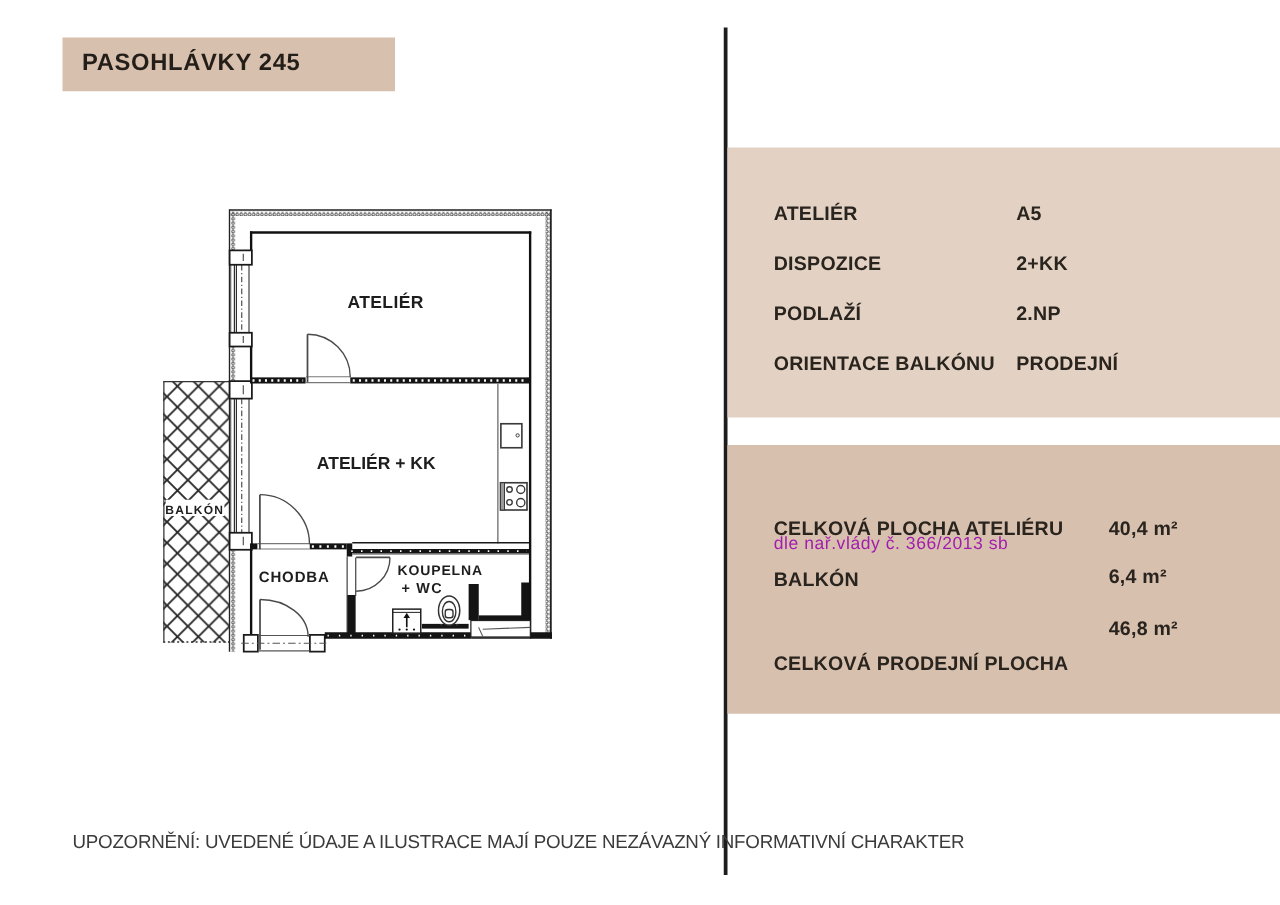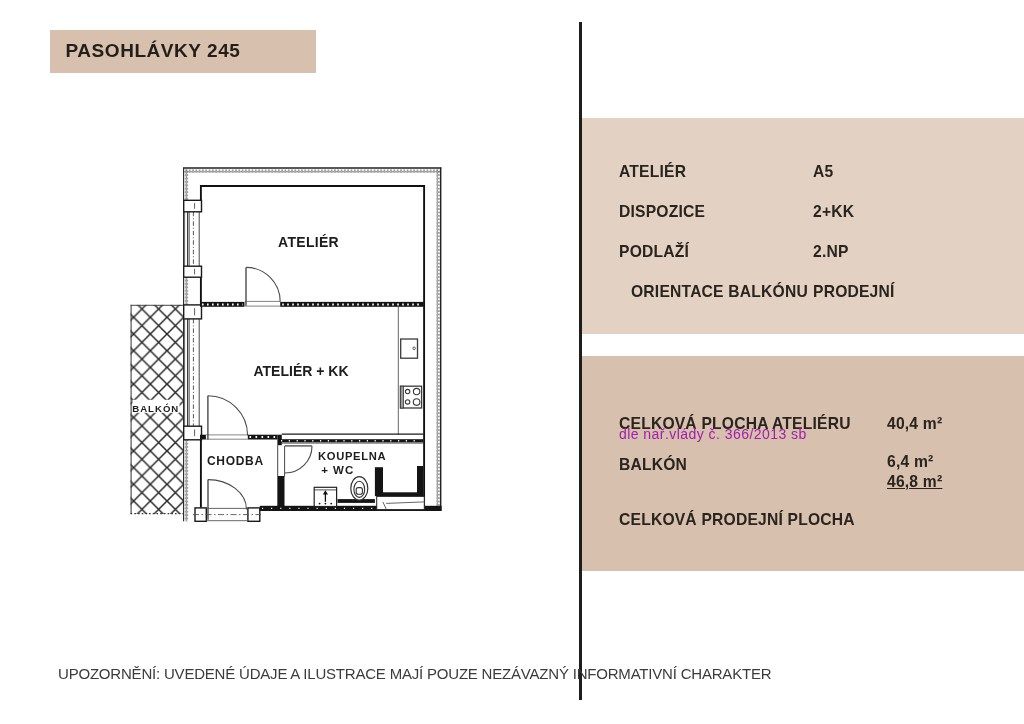--- a/index.html
+++ b/index.html
@@ -25,39 +25,39 @@
 <div class="abs lbl" style="left:813px;top:163.5px;">A5</div>
 
 <div class="abs lbl" style="left:619px;top:203.5px;">DISPOZICE</div>
 
 <div class="abs lbl" style="left:813px;top:203.5px;">2+KK</div>
 
 <div class="abs lbl" style="left:619px;top:243.5px;">PODLAŽÍ</div>
 
 <div class="abs lbl" style="left:813px;top:243.5px;">2.NP</div>
 
-<div class="abs lbl" style="left:619px;top:283.5px;margin-left:12px;">ORIENTACE BALKÓNU</div>
+<div class="abs lbl" style="left:619px;top:283.5px;">ORIENTACE BALKÓNU</div>
 
 <div class="abs lbl" style="left:813px;top:283.5px;">PRODEJNÍ</div>
 
 <div class="abs beige" style="left:582px;top:356px;width:442px;height:215px;"></div>
 
 <div class="abs lbl" style="left:619px;top:416px;">CELKOVÁ PLOCHA ATELIÉRU</div>
 
 <div class="abs lbl" style="left:887px;top:416px;">40,4 m²</div>
 
 <div class="abs" style="left:619px;top:427.6px;font-size:14px;color:#a21caf;letter-spacing:0.45px;line-height:13px;">dle nař.vlády č. 366/2013 sb</div>
 
 <div class="abs lbl" style="left:619px;top:456.5px;">BALKÓN</div>
 
 <div class="abs lbl" style="left:887px;top:454px;">6,4 m²</div>
 
-<div class="abs lbl" style="left:619px;top:512px;">CELKOVÁ PRODEJNÍ PLOCHA</div>
-
-<div class="abs lbl" style="left:887px;top:474px;text-decoration:underline;">46,8 m²</div>
+<div class="abs lbl" style="left:619px;top:524px;">CELKOVÁ PRODEJNÍ PLOCHA</div>
+
+<div class="abs lbl" style="left:887px;top:496px;">46,8 m²</div>
 
 <div class="abs" style="left:58px;top:667.5px;font-size:15px;letter-spacing:-0.2px;color:#3b3b3b;line-height:12px;">UPOZORNĚNÍ: UVEDENÉ ÚDAJE A ILUSTRACE MAJÍ POUZE NEZÁVAZNÝ INFORMATIVNÍ CHARAKTER</div>
 
 <svg class="abs" style="left:0;top:0;" width="1024" height="724" viewBox="0 0 1024 724">
   <defs>
     <pattern id="beads" width="3.3" height="3.4" patternUnits="userSpaceOnUse">
       <circle cx="1.65" cy="1.7" r="1.1" fill="#ffffff" stroke="#4a4a4a" stroke-width="0.7"></circle>
     </pattern>
     <pattern id="hatch" width="16.7" height="16.7" patternUnits="userSpaceOnUse">
       <path d="M-2,18.7 L18.7,-2 M-2,-2 L18.7,18.7" stroke="#282828" stroke-width="1.5" fill="none"></path>

